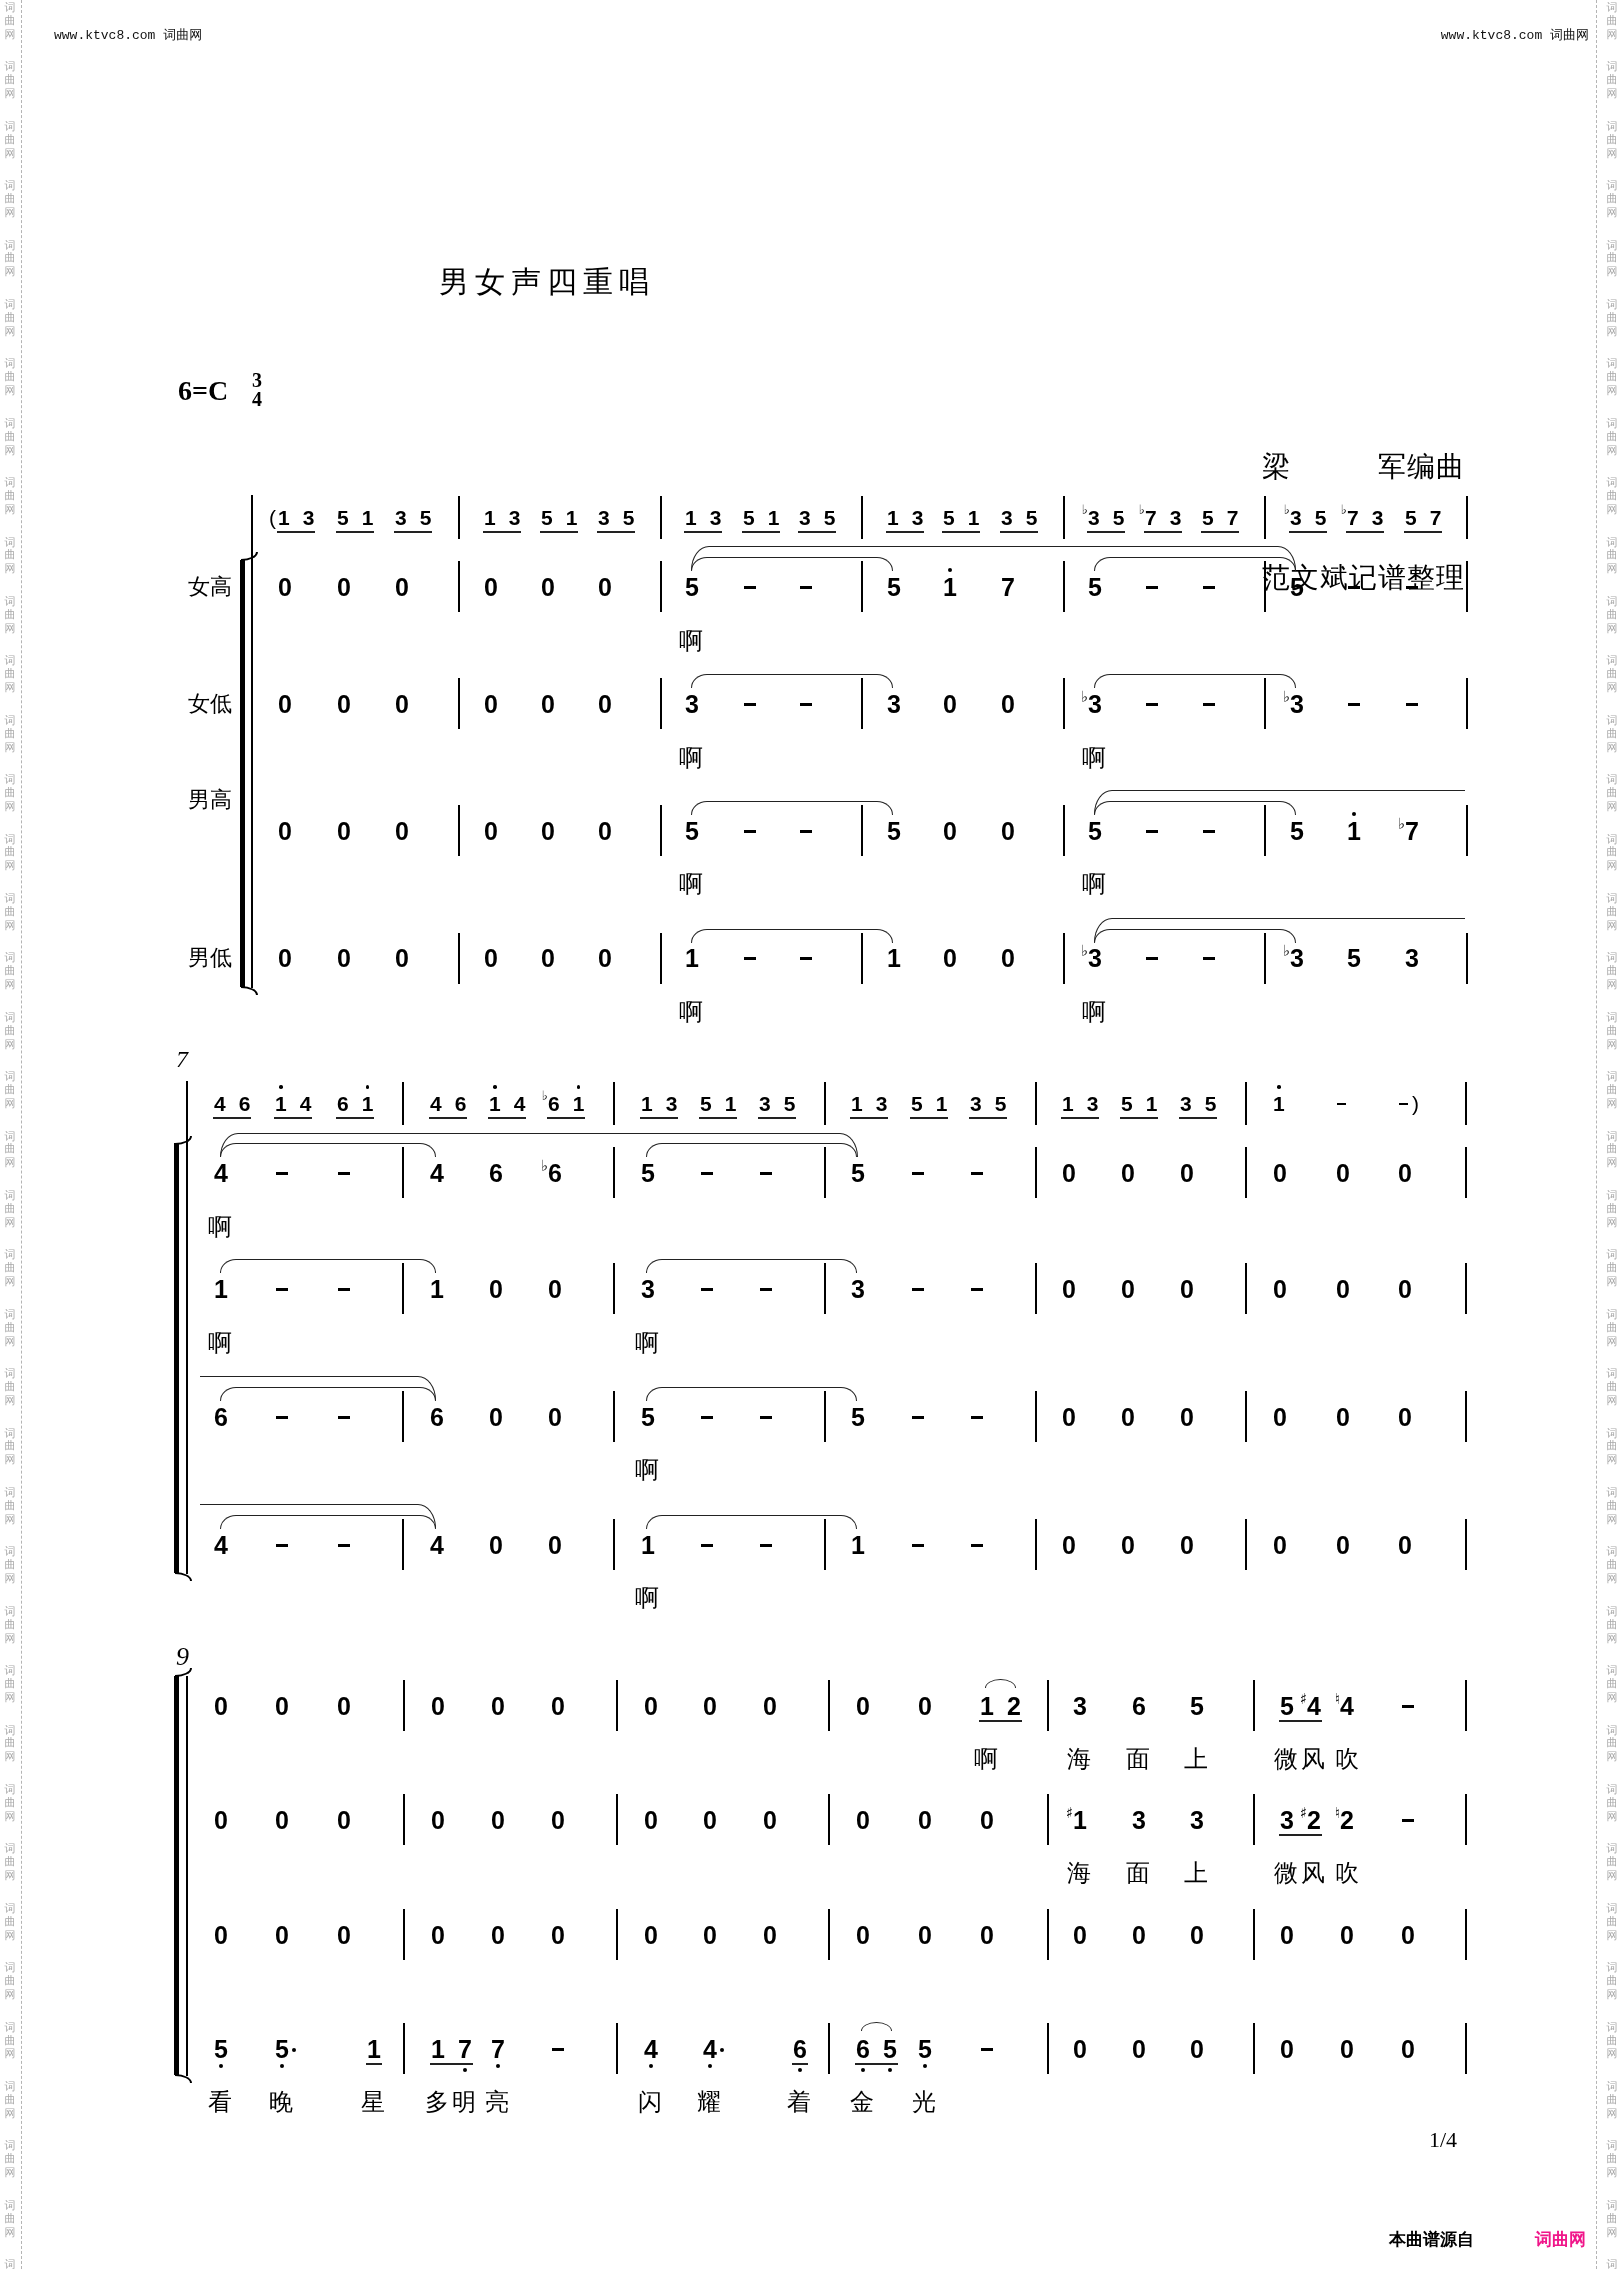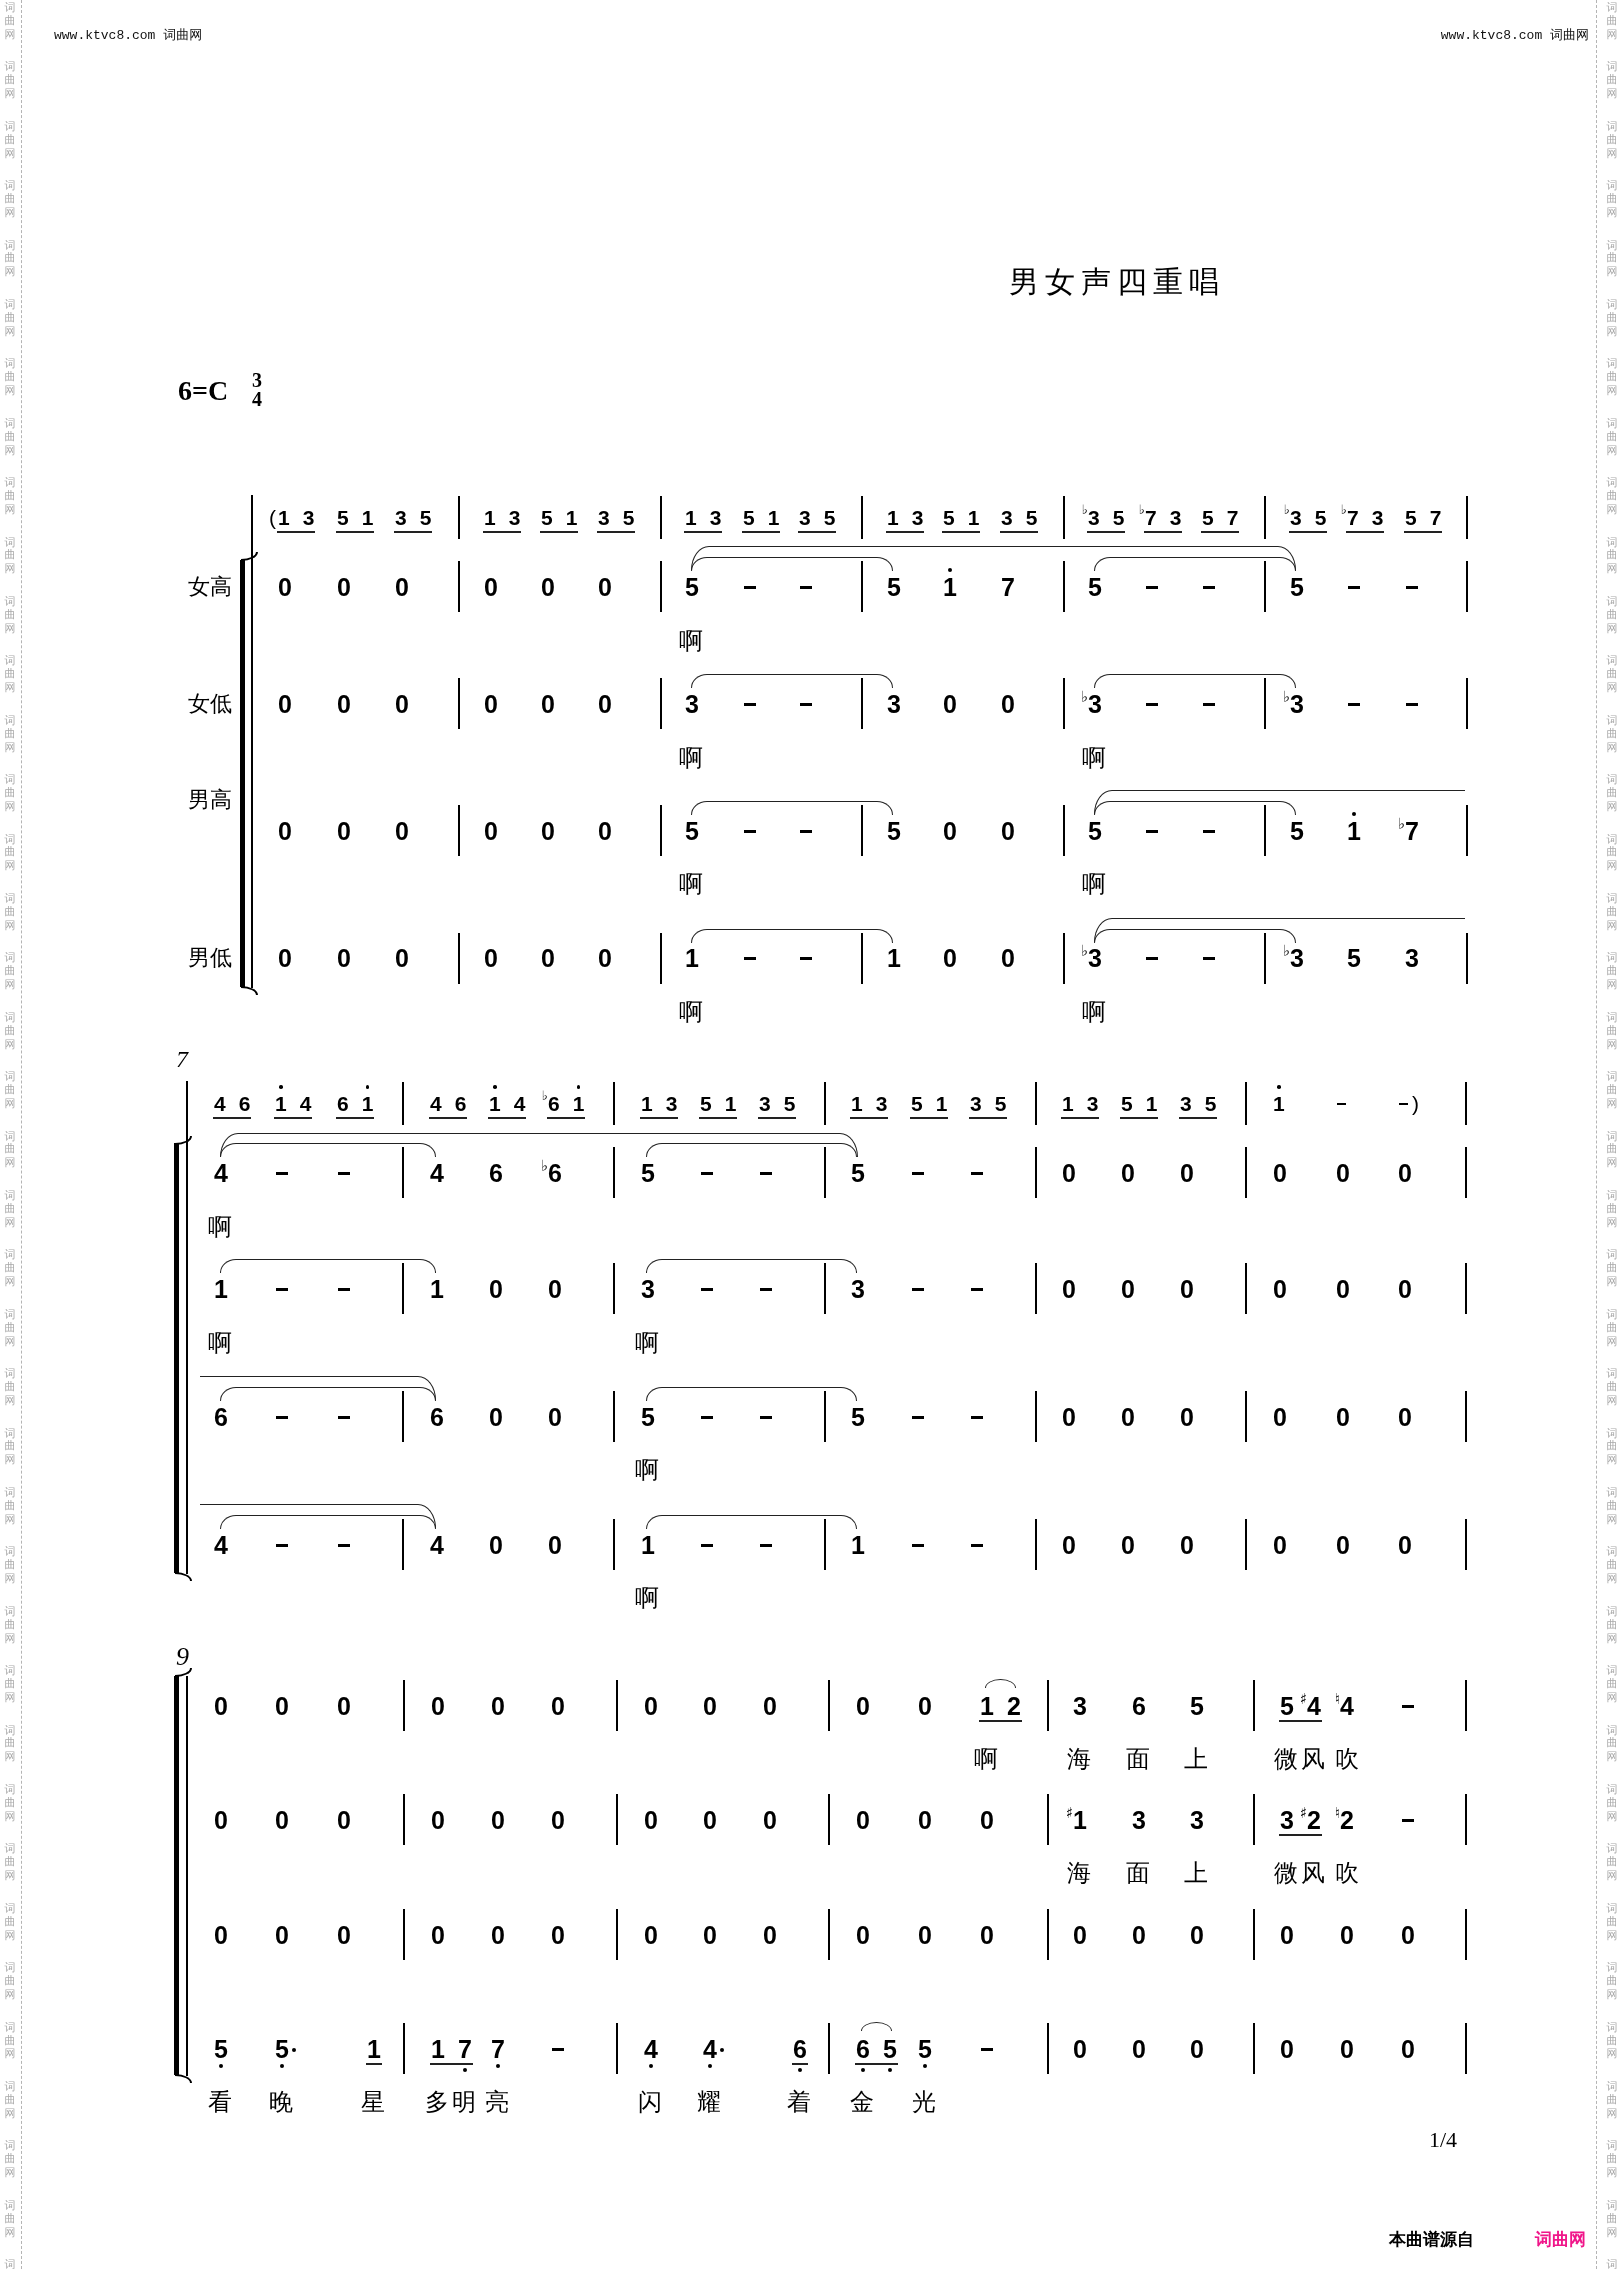--- a/index.html
+++ b/index.html
@@ -7,21 +7,21 @@
   #page { position: relative; width: 1620px; height: 2269px; overflow: hidden; background: #fff; color: #000; font-family: "DejaVu Serif", serif; }
 
   
   .margin-line { position: absolute; top: 0; height: 2269px; width: 0; border-left: 1px dashed #b4b4b4; }
   .wm-col { position: absolute; top: 0; width: 14px; height: 2269px; }
   .wm-ch { position: absolute; left: 0; width: 14px; text-align: center; font: 11px/12px "DejaVu Sans", sans-serif; color: #a9a9a9; }
   .site-url { position: absolute; top: 28px; font: 13px/16px "Liberation Mono", monospace; color: #111; white-space: pre; }
 
   
   .title { position: absolute; left: 427px; width: 792px; top: 172px; text-align: center; font: 61px/71px "DejaVu Serif", serif; letter-spacing: 30px; padding-left: 30px; white-space: nowrap; }
-  .subtitle { position: absolute; left: 433px; width: 792px; top: 264px; text-align: right; font: 30px/36px "DejaVu Serif", serif; letter-spacing: 6px; padding-left: 6px; white-space: nowrap; }
+  .subtitle { position: absolute; left: 433px; width: 792px; top: 264px; text-align: left; font: 30px/36px "DejaVu Serif", serif; letter-spacing: 6px; padding-left: 6px; white-space: nowrap; }
   .performers { position: absolute; left: 429px; width: 792px; top: 326px; text-align: center; font: 24px/30px "DejaVu Serif", serif; white-space: pre; }
   .key { position: absolute; left: 178px; top: 375px; font: bold 28px/32px "Liberation Serif", serif; white-space: nowrap; }
   .timesig { position: absolute; left: 247px; top: 371px; width: 20px; text-align: center; font: bold 20px/19px "Liberation Serif", serif; }
   .timesig span { display: block; }
   .credits { position: absolute; left: 1262px; top: 374px; font: 28px/37px "DejaVu Serif", serif; letter-spacing: 1px; white-space: pre; }
   .credits span { display: block; }
   .pageno { position: absolute; left: 1429px; top: 2127px; font: 22px/26px "Liberation Serif", serif; }
   .footer { position: absolute; top: 2220px; font: bold 17px/22px "DejaVu Sans", sans-serif; white-space: nowrap; margin-top: 8px; }
 
   
@@ -307,20 +307,24 @@
   <div class="site-url" style="right:31px">www.ktvc8.com 词曲网</div>
 
   <div class="subtitle">男女声四重唱</div>
 
   <div class="key">6=C</div>
   <div class="timesig">
     <span>3</span>
     <span>4</span>
   </div>
 
+  <div class="credits">
+    <span>梁　　　军编曲</span>
+    <span>范文斌记谱整理</span>
+  </div>
 
   <div id="score">
       <div class="system">
         <div class="bracket">
           <div class="ln" style="left: 251px; top: 495px; width: 1.5px; height: 493px;"></div>
           <div class="ln" style="left: 240px; top: 560px; width: 5px; height: 427px;"></div>
           <div class="hook top" style="left: 241px; top: 552px; width: 17px; height: 9px;"></div>
           <div class="hook bottom" style="left: 241px; top: 986px; width: 17px; height: 9px;"></div>
         </div>
         <div class="row accomp">

